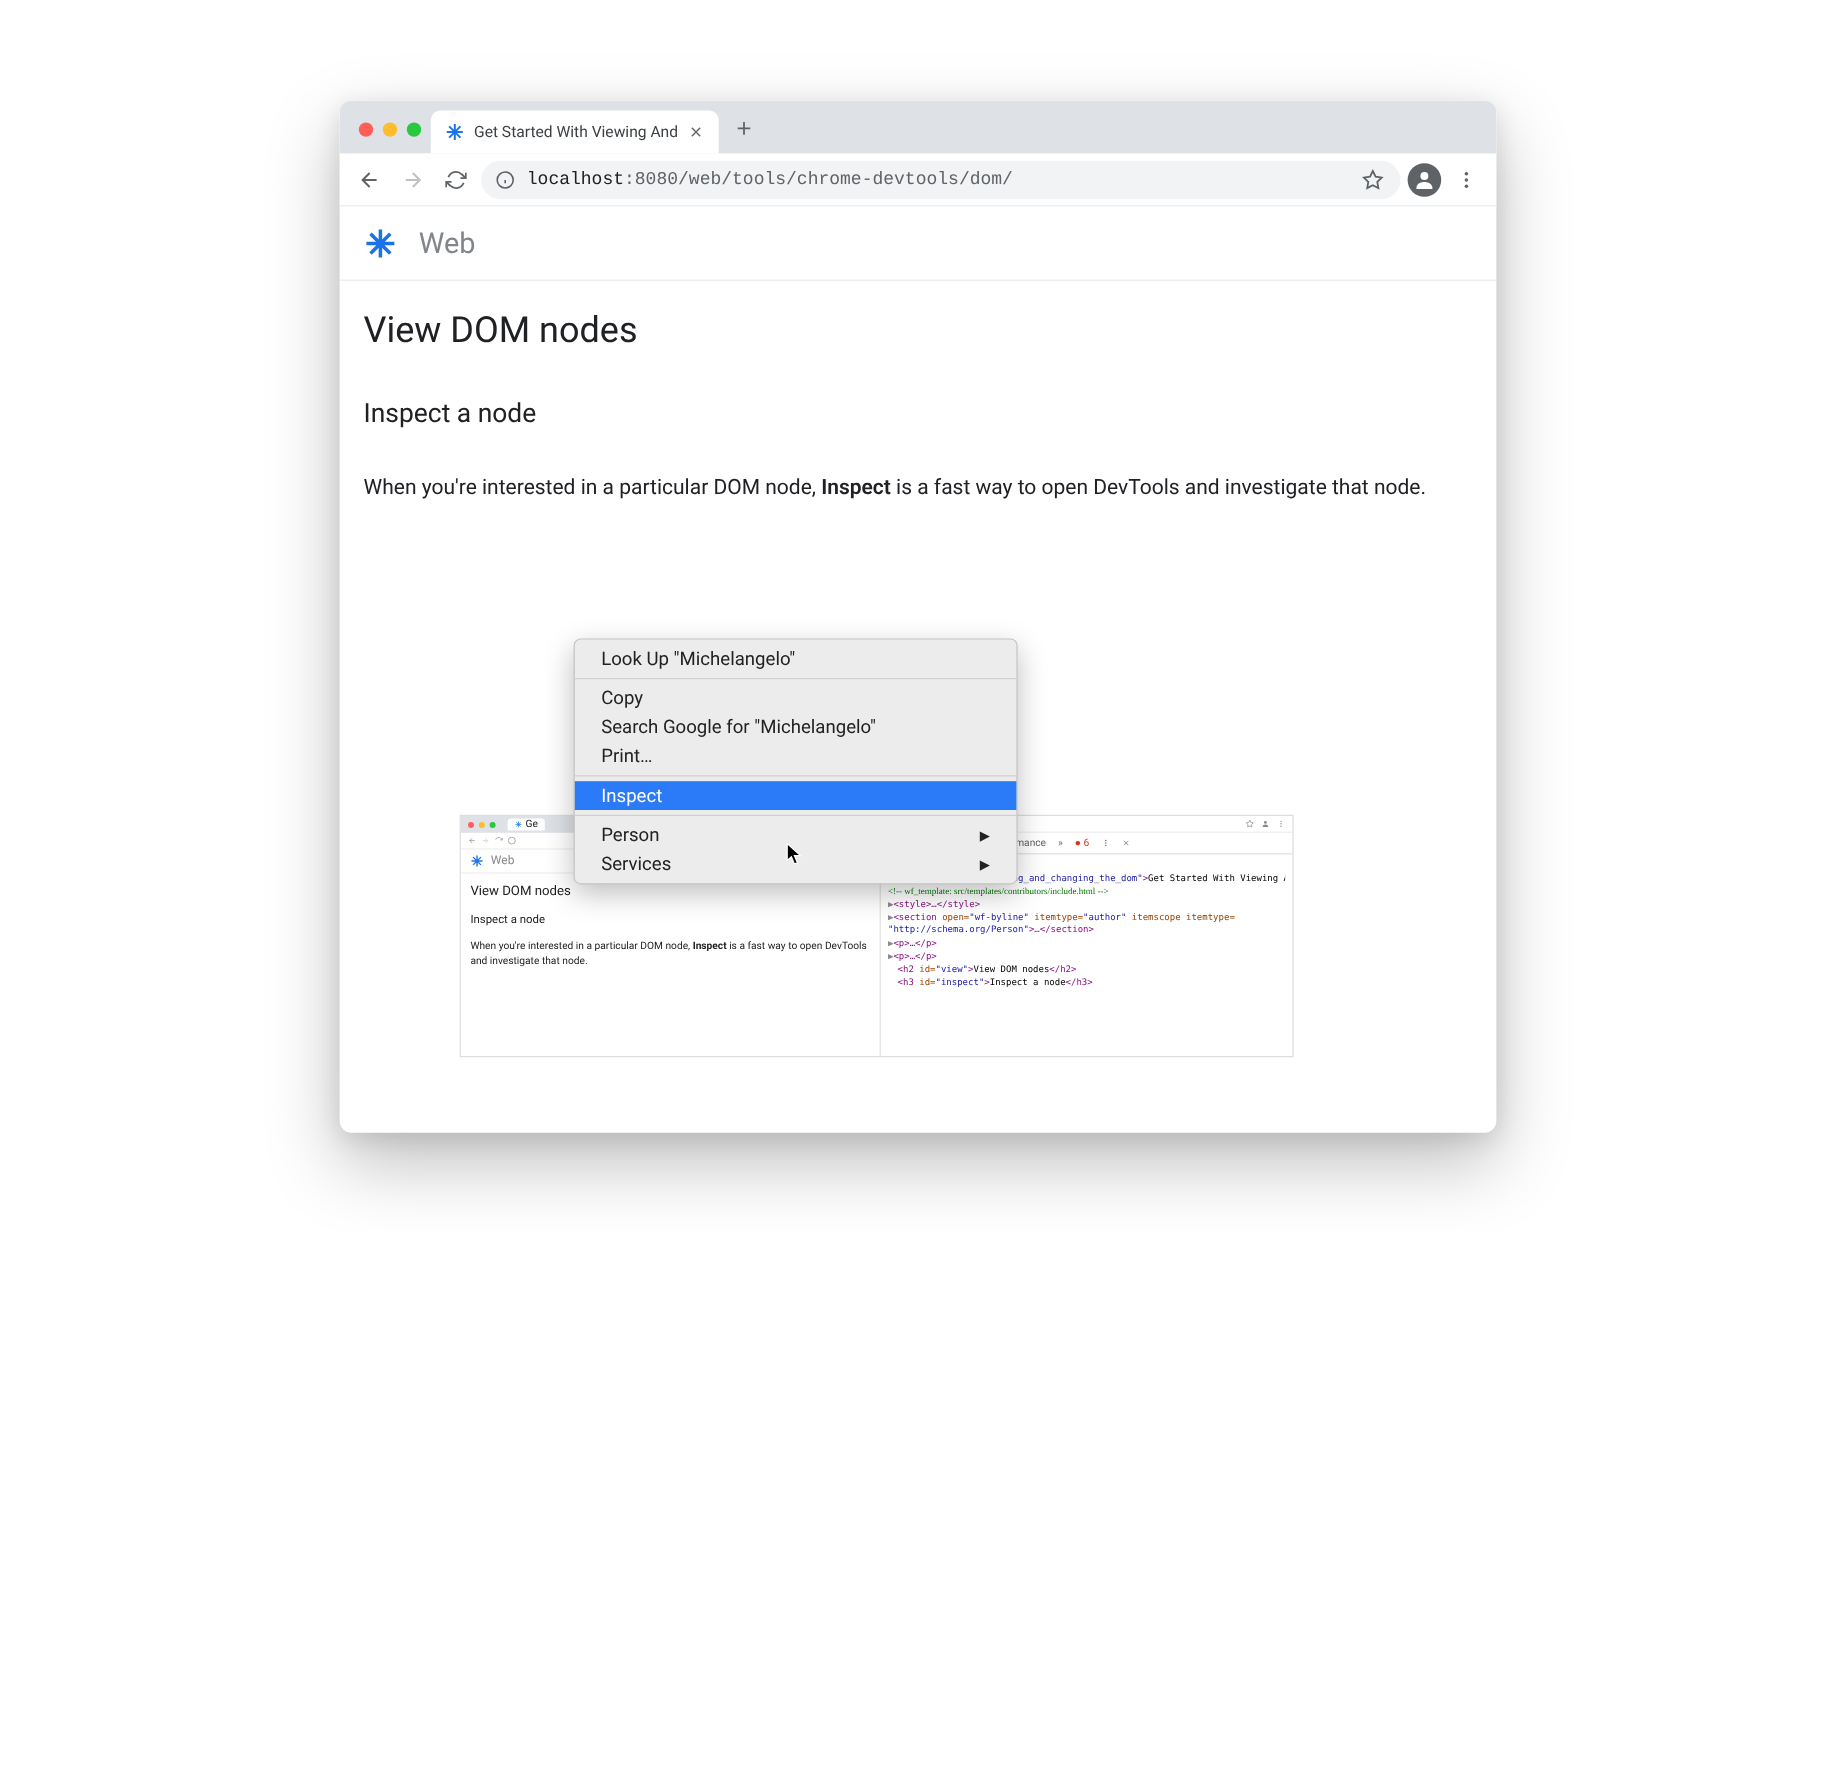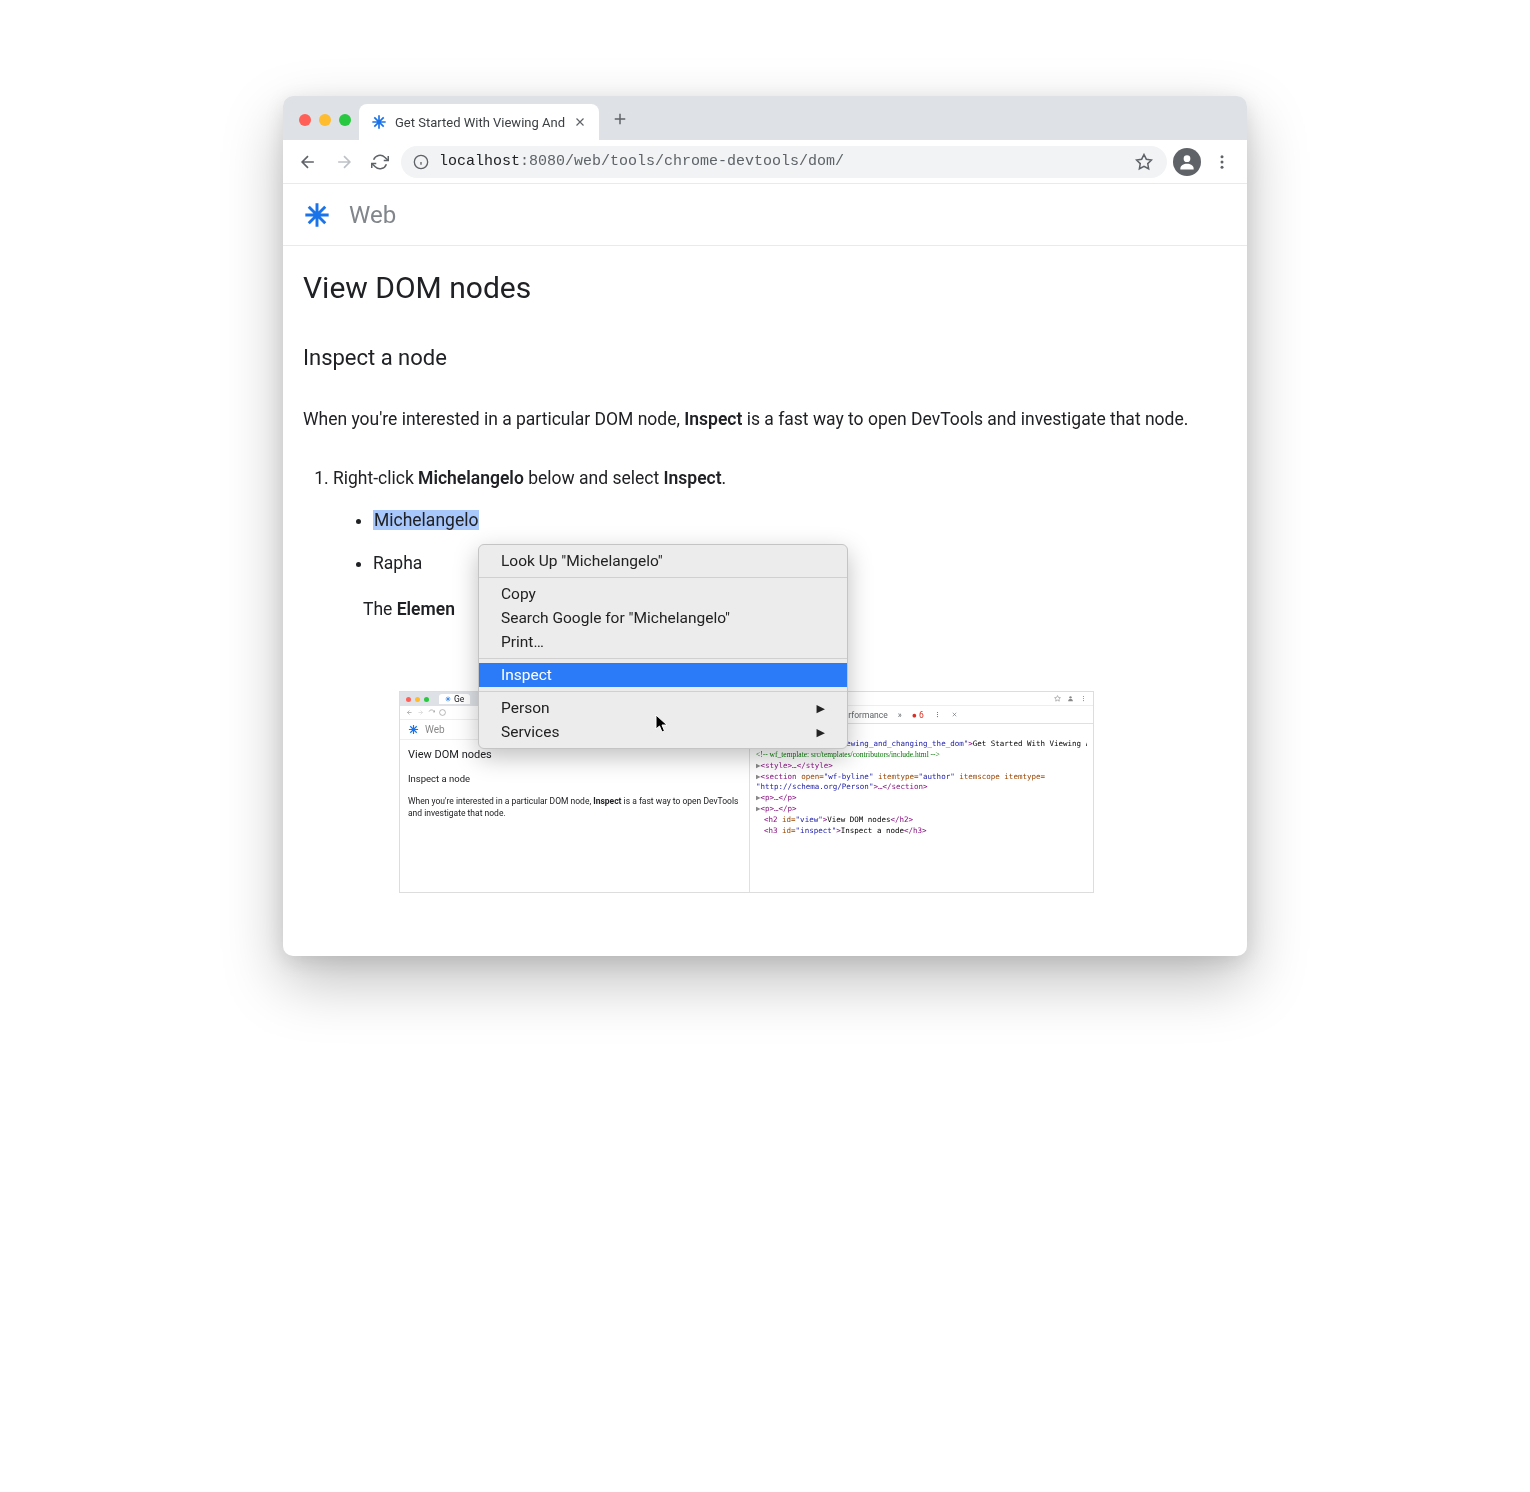--- a/index.html
+++ b/index.html
@@ -4,21 +4,21 @@
   <style>
     * { margin: 0; padding: 0; box-sizing: border-box; }
     body { 
       font-family: -apple-system, BlinkMacSystemFont, "Segoe UI", Roboto, sans-serif;
       background: #fff;
       padding: 80px;
     }
     .browser-window {
       width: 964px;
       height: 860px;
-      margin: 16px auto;
+      margin: 4px auto;
       border-radius: 10px;
       overflow: hidden;
       box-shadow: 0 25px 60px rgba(0,0,0,0.25), 0 5px 20px rgba(0,0,0,0.1);
       background: #fff;
       position: relative;
     }
     .tab-bar {
       background: #dee1e6;
       height: 44px;
       display: flex;
@@ -145,21 +145,21 @@
     .cursor-pointer {
       position: absolute;
       left: 372px;
       top: 468px;
       z-index: 101;
       width: 16px; height: 20px;
     }
     
     .nested-screenshot {
       position: absolute;
-      left: 116px;
+      left: 100px;
       top: 445px;
       width: 695px;
       height: 202px;
       background: #fff;
       border: 1px solid #ddd;
       display: flex;
       z-index: 50;
       font-size: 8.5px;
     }
     .nested-left {
@@ -287,32 +287,20 @@
       </svg>
     <span class="site-name">Web</span>
   </div>
 
   <div class="content">
     <h1>View DOM nodes</h1>
     <h2>Inspect a node</h2>
     <p>
       <span>When you're interested in a particular DOM node, </span><strong>Inspect</strong><span> is a fast way to open DevTools and investigate that node.</span>
     </p>
-    <ol>
-      <li>
-        <span>Right-click </span><strong>Michelangelo</strong><span> below and select </span><strong>Inspect</strong><span>.</span>
-        <ul>
-          <li><span class="highlighted">Michelangelo</span></li>
-          <li>Rapha</li>
-        </ul>
-        <div class="after-list">
-          <span>The </span><strong>Elemen</strong>
-        </div>
-      </li>
-    </ol>
 
     <div class="nested-screenshot">
       <div class="nested-left">
         <div class="ns-tabbar">
           <div class="ns-tl tl-red"></div>
           <div class="ns-tl tl-yellow"></div>
           <div class="ns-tl tl-green"></div>
           <div class="ns-tab">
             <svg viewBox="0 0 24 24" fill="none" stroke="currentColor" stroke-width="2.5">
                 <path d="M12 2v20M4.93 4.93l14.14 14.14M2 12h20M4.93 19.07L19.07 4.93"></path>

